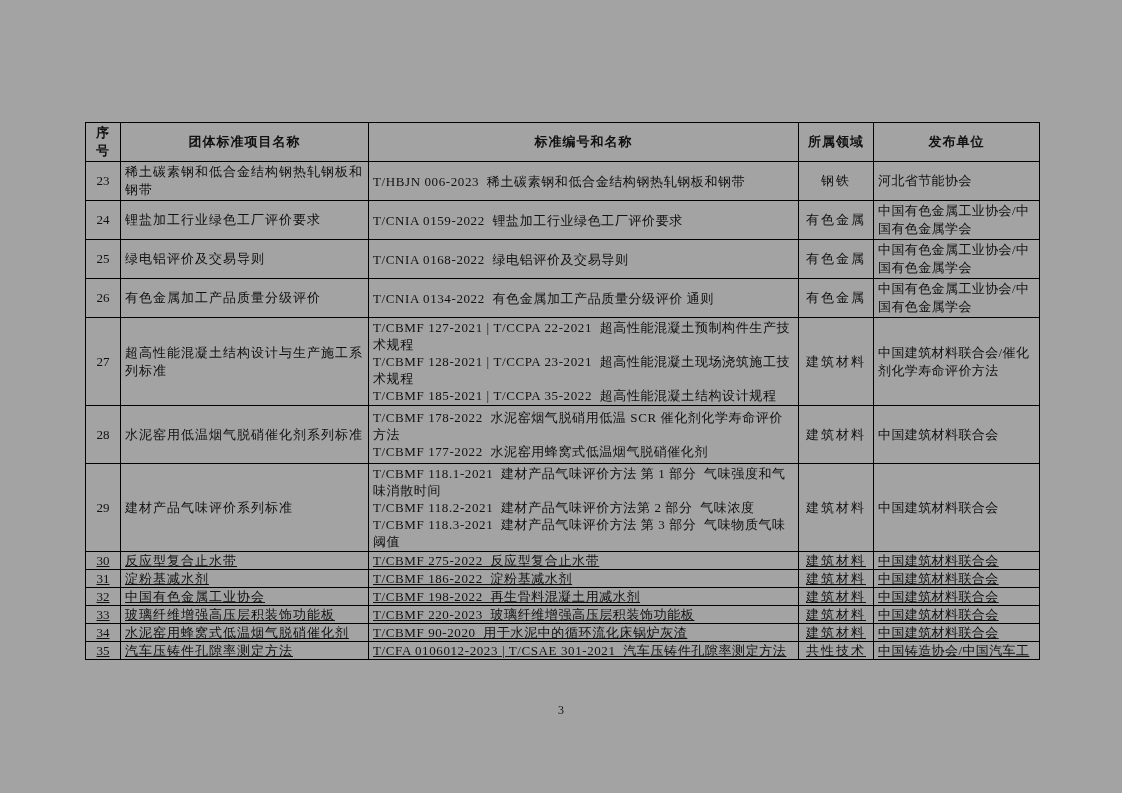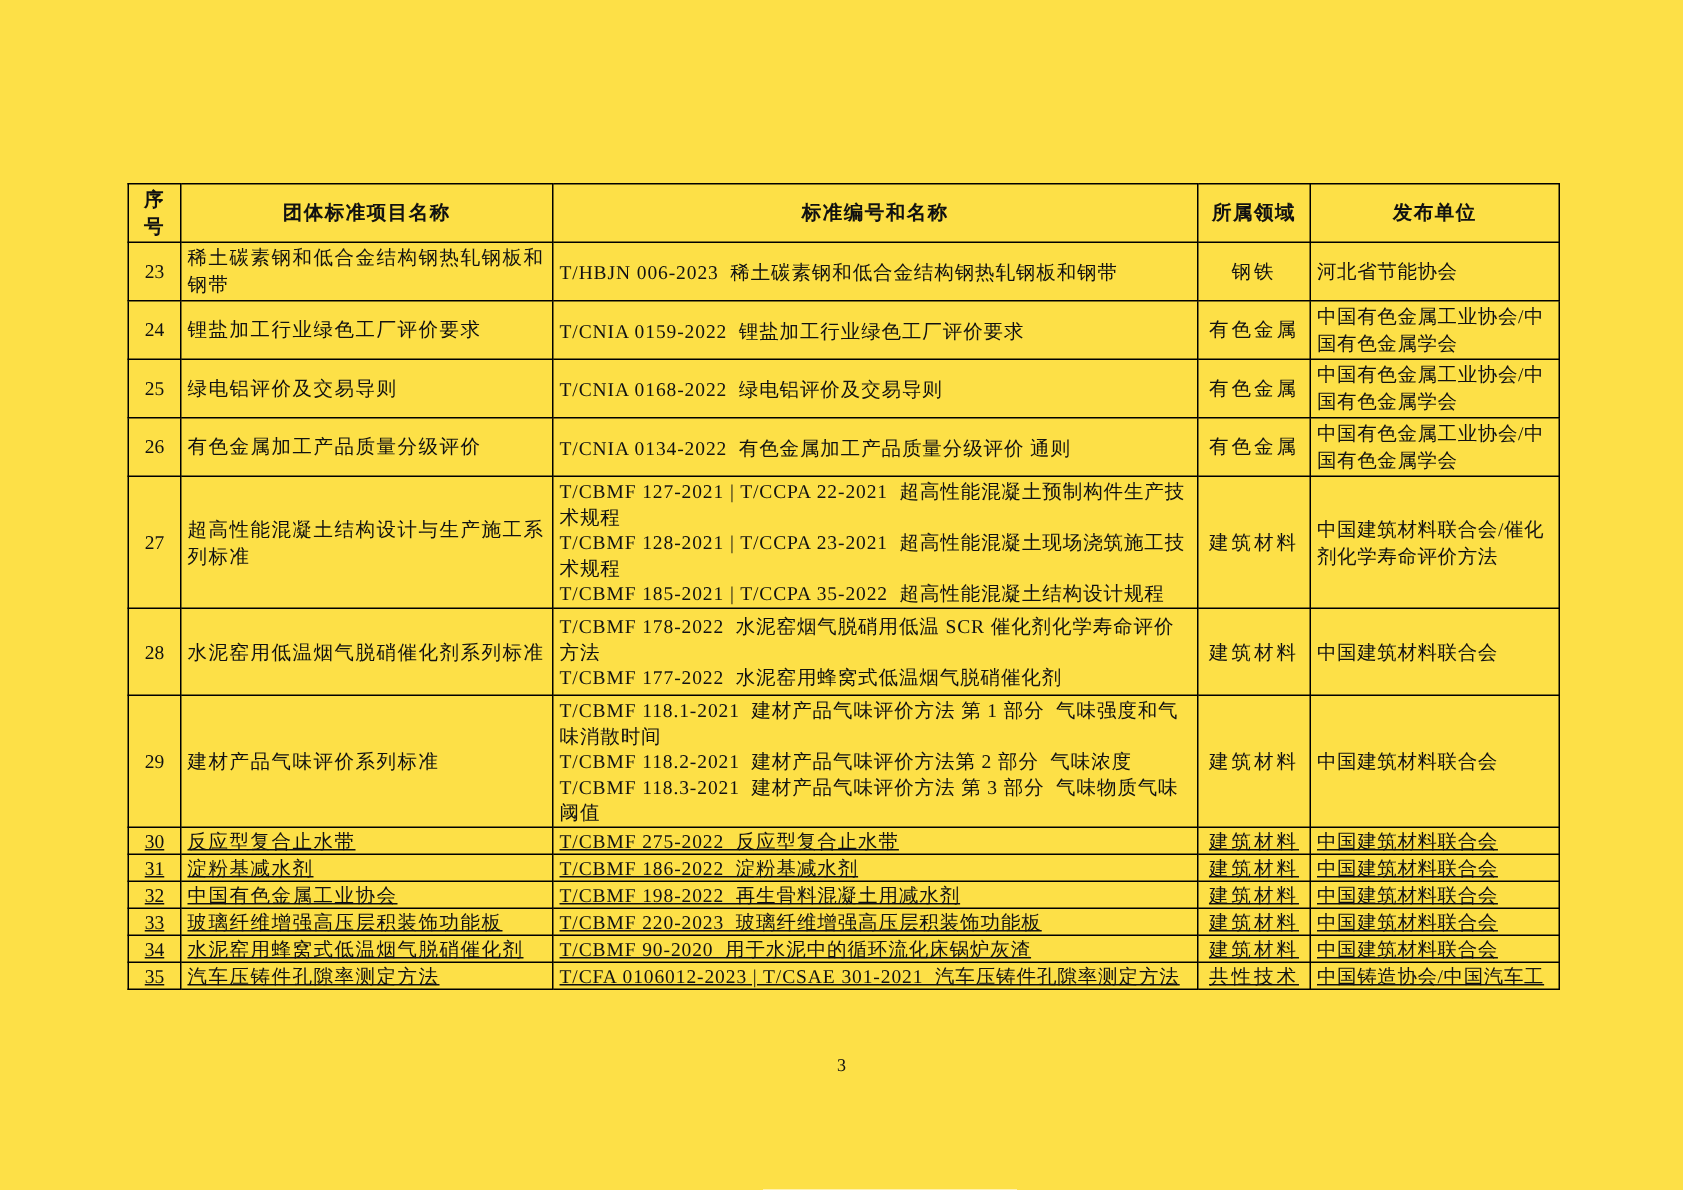--- a/index.html
+++ b/index.html
@@ -1,20 +1,20 @@
 <!DOCTYPE html>
 <html><head>
 <meta charset="utf-8">
 <style>
   html, body { margin: 0; padding: 0; background: #ffffff; }
   .page {
     position: relative;
     width: 1122px;
     height: 793px;
-    background: #fde047;
+    background: #a3a3a3;
     font-family: "Liberation Serif", "DejaVu Serif", serif;
     color: #111111;
     overflow: hidden;
   }
   table.standards {
     position: absolute;
     left: 85px;
     top: 122px;
     width: 954px;
     border-collapse: collapse;

